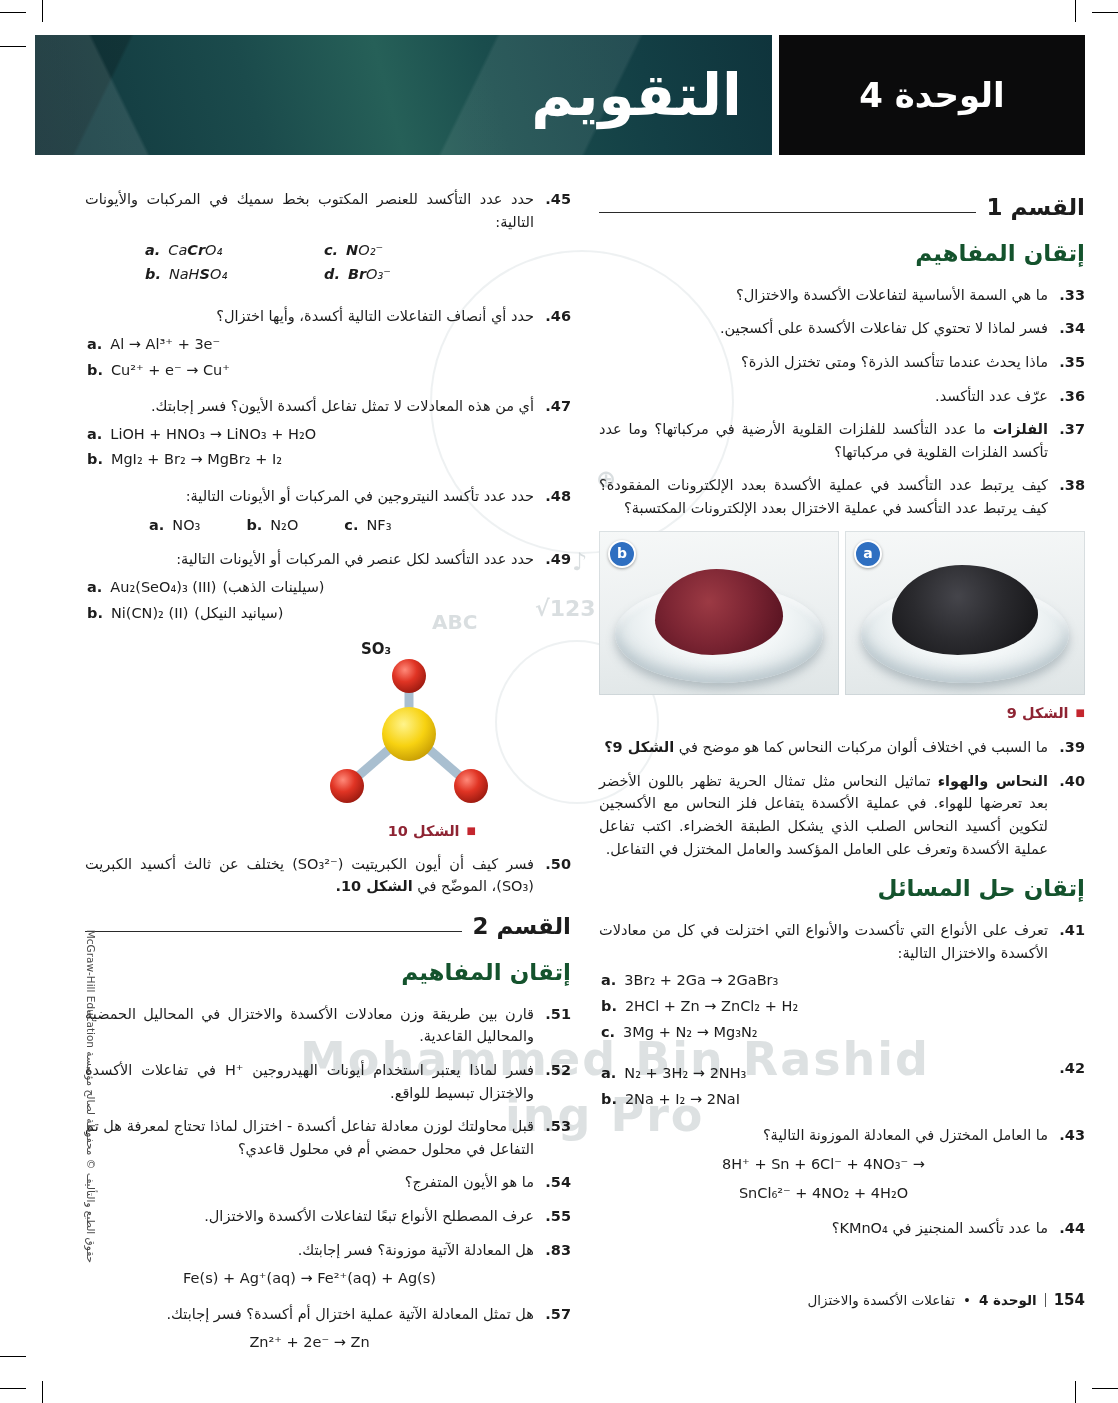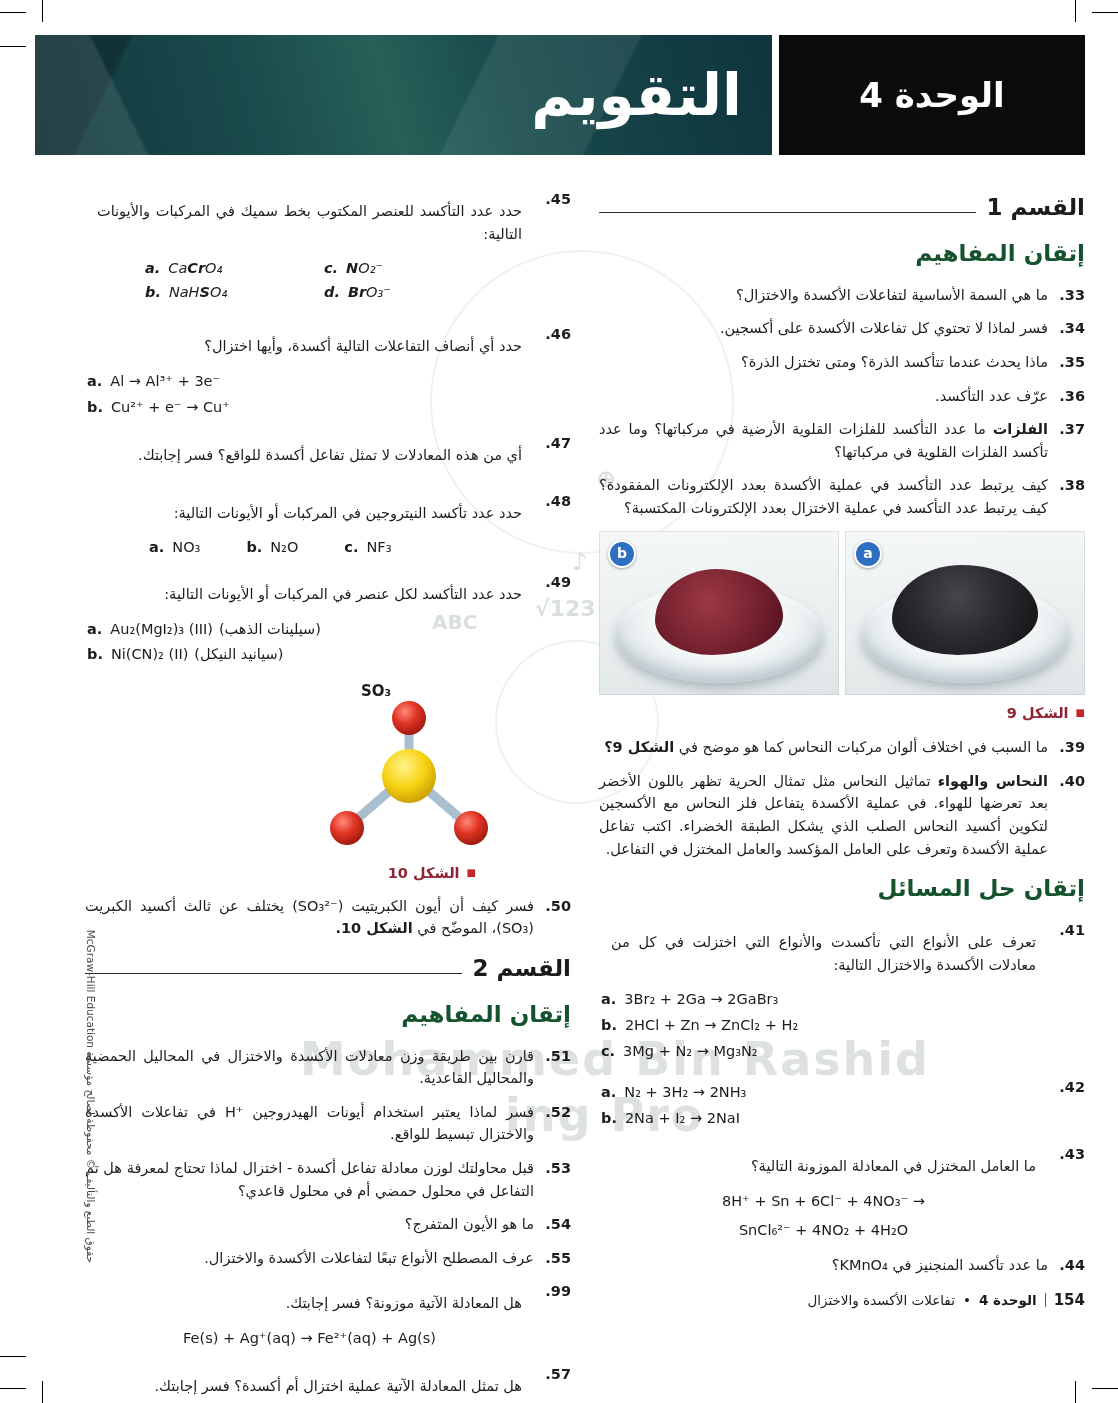--- a/index.html
+++ b/index.html
@@ -46,21 +46,21 @@
   .st-text{font-size:23px;font-weight:bold;white-space:nowrap;}
   .st-rule{flex:1;height:0;border-top:1.6px solid #2a2a2a;transform:translateY(5px);}
 
   .red-heading{color:#14532d;font-size:23px;font-weight:bold;margin:10px 0 12px;}
 
   .q{display:flex;gap:7px;margin-bottom:11px;}
   .qnum{font-weight:bold;flex:0 0 30px;text-align:right;}
   .qtext{flex:1;margin:0;text-align:justify;}
   .kw{font-weight:bold;}
   .qbody{flex:1;}
-  .qbody .qtext{margin:12px;}
+  .qbody .qtext{margin:0;}
 
   .eq-list{direction:ltr;text-align:left;margin:5px 0 1px 2px;}
   .eq-row{margin:3px 0;}
   .eq-label{font-weight:bold;margin-right:8px;}
   .eq-center{direction:ltr;text-align:center;margin:6px 0 2px;}
   .ar-name{margin-left:6px;}
 
   .q45-grid{direction:ltr;display:grid;grid-template-columns:145px auto;gap:1px 34px;margin:6px 0 9px 60px;font-style:italic;}
   .q48-row{direction:ltr;display:flex;gap:46px;margin:6px 0 1px 64px;}
 
@@ -273,42 +273,46 @@
           <div class="eq-list">
             <div class="eq-row"><span class="eq-label">a.</span><span>Al → Al³⁺ + 3e⁻</span></div>
             <div class="eq-row"><span class="eq-label">b.</span><span>Cu²⁺ + e⁻ → Cu⁺</span></div>
           </div>
         </div>
       </div>
 
       <div class="q">
         <span class="qnum">47.</span>
         <div class="qbody">
-          <p class="qtext">أي من هذه المعادلات لا تمثل تفاعل أكسدة للواقع؟ فسر إجابتك.</p>
+          <p class="qtext">أي من هذه المعادلات لا تمثل تفاعل أكسدة الأيون؟ فسر إجابتك.</p>
+          <div class="eq-list">
+            <div class="eq-row"><span class="eq-label">a.</span><span>LiOH + HNO₃ → LiNO₃ + H₂O</span></div>
+            <div class="eq-row"><span class="eq-label">b.</span><span>MgI₂ + Br₂ → MgBr₂ + I₂</span></div>
+          </div>
         </div>
       </div>
 
       <div class="q">
         <span class="qnum">48.</span>
         <div class="qbody">
           <p class="qtext">حدد عدد تأكسد النيتروجين في المركبات أو الأيونات التالية:</p>
           <div class="q48-row">
             <span><span class="eq-label">a.</span><span>NO₃</span></span>
             <span><span class="eq-label">b.</span><span>N₂O</span></span>
             <span><span class="eq-label">c.</span><span>NF₃</span></span>
           </div>
         </div>
       </div>
 
       <div class="q">
         <span class="qnum">49.</span>
         <div class="qbody">
           <p class="qtext">حدد عدد التأكسد لكل عنصر في المركبات أو الأيونات التالية:</p>
           <div class="eq-list">
-            <div class="eq-row"><span class="eq-label">a.</span><span>Au₂(MgI₂)₃ (III)</span><span class="ar-name" dir="rtl">(سيلينات الذهب)</span></div>
+            <div class="eq-row"><span class="eq-label">a.</span><span>Au₂(SeO₄)₃ (III)</span><span class="ar-name" dir="rtl">(سيلينات الذهب)</span></div>
             <div class="eq-row"><span class="eq-label">b.</span><span>Ni(CN)₂ (II)</span><span class="ar-name" dir="rtl">(سيانيد النيكل)</span></div>
           </div>
         </div>
       </div>
 
       <figure class="fig10">
         <div class="molecule">
           <span class="mol-label">SO₃</span>
           <svg width="200" height="160" viewBox="0 0 200 160">
             <defs>
@@ -369,21 +373,21 @@
         <span class="qnum">54.</span>
         <p class="qtext">ما هو الأيون المتفرج؟</p>
       </div>
 
       <div class="q">
         <span class="qnum">55.</span>
         <p class="qtext">عرف المصطلح الأنواع تبعًا لتفاعلات الأكسدة والاختزال.</p>
       </div>
 
       <div class="q">
-        <span class="qnum">99.</span>
+        <span class="qnum">83.</span>
         <div class="qbody">
           <p class="qtext">هل المعادلة الآتية موزونة؟ فسر إجابتك.</p>
           <div class="eq-center">Fe(s) + Ag⁺(aq) → Fe²⁺(aq) + Ag(s)</div>
         </div>
       </div>
 
       <div class="q">
         <span class="qnum">57.</span>
         <div class="qbody">
           <p class="qtext">هل تمثل المعادلة الآتية عملية اختزال أم أكسدة؟ فسر إجابتك.</p>

